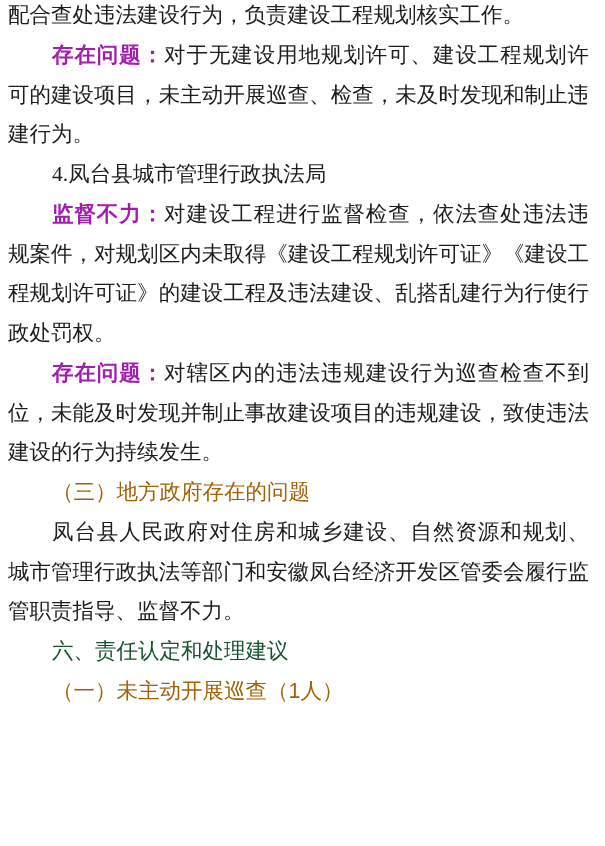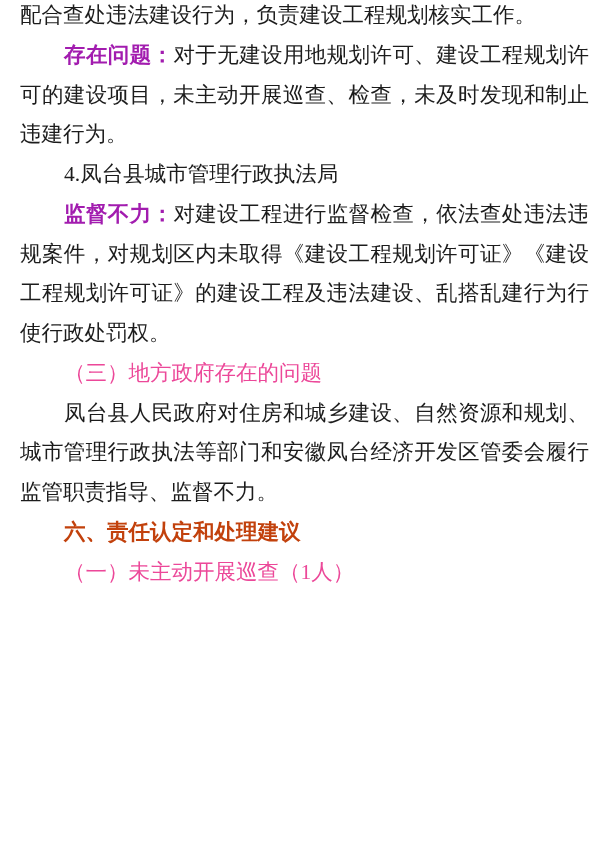--- a/index.html
+++ b/index.html
@@ -9,21 +9,21 @@
   }
   body {
     width: 605px;
     height: 846px;
     overflow: hidden;
   }
   .page {
     box-sizing: border-box;
     width: 605px;
     height: 846px;
-    padding: 0 16px 0 20px;
+    padding: 0 16px 0 8px;
     background: #ffffff;
     overflow: hidden;
   }
   .doc-body {
     margin-top: -4px;
   }
   p.para {
     margin: 0;
     font-family: "Liberation Serif", serif;
     font-size: 21.5px;
@@ -42,36 +42,37 @@
   p.para.cont {
     
     text-align-last: justify;
   }
   .lead {
     font-weight: bold;
     color: #a21caf;
   }
   p.para.heading {
     font-family: "Liberation Sans", sans-serif;
-    font-weight: bold;
-    color: #c2410c;
+    font-weight: normal;
+    color: #14532d;
   }
   p.para.kaiti {
     
-    font-family: Liberation Serif, serif;
-    color: #ec4899;
+    font-family: Liberation Sans, sans-serif;
+    color: #a16207;
   }
 </style>
 </head>
 <body>
 
 <main class="page">
   <div class="doc-body" id="doc-body">
       <p class="para body"><span>配合查处违法建设行为，负责建设工程规划核实工作。</span></p>
       <p class="para body indent"><span class="lead">存在问题：</span><span>对于无建设用地规划许可、建设工程规划许可的建设项目，未主动开展巡查、检查，未及时发现和制止违建行为。</span></p>
       <p class="para body indent"><span>4.凤台县城市管理行政执法局</span></p>
       <p class="para body indent"><span class="lead">监督不力：</span><span>对建设工程进行监督检查，依法查处违法违规案件，对规划区内未取得《建设工程规划许可证》《建设工程规划许可证》的建设工程及违法建设、乱搭乱建行为行使行政处罚权。</span></p>
+      <p class="para body indent"><span class="lead">存在问题：</span><span>对辖区内的违法违规建设行为巡查检查不到位，未能及时发现并制止事故建设项目的违规建设，致使违法建设的行为持续发生。</span></p>
       <p class="para kaiti indent"><span>（三）地方政府存在的问题</span></p>
       <p class="para body indent"><span>凤台县人民政府对住房和城乡建设、自然资源和规划、城市管理行政执法等部门和安徽凤台经济开发区管委会履行监管职责指导、监督不力。</span></p>
       <p class="para heading indent"><span>六、责任认定和处理建议</span></p>
       <p class="para kaiti indent"><span>（一）未主动开展巡查（1人）</span></p>
     </div>
 </main>
 
 </body></html>

